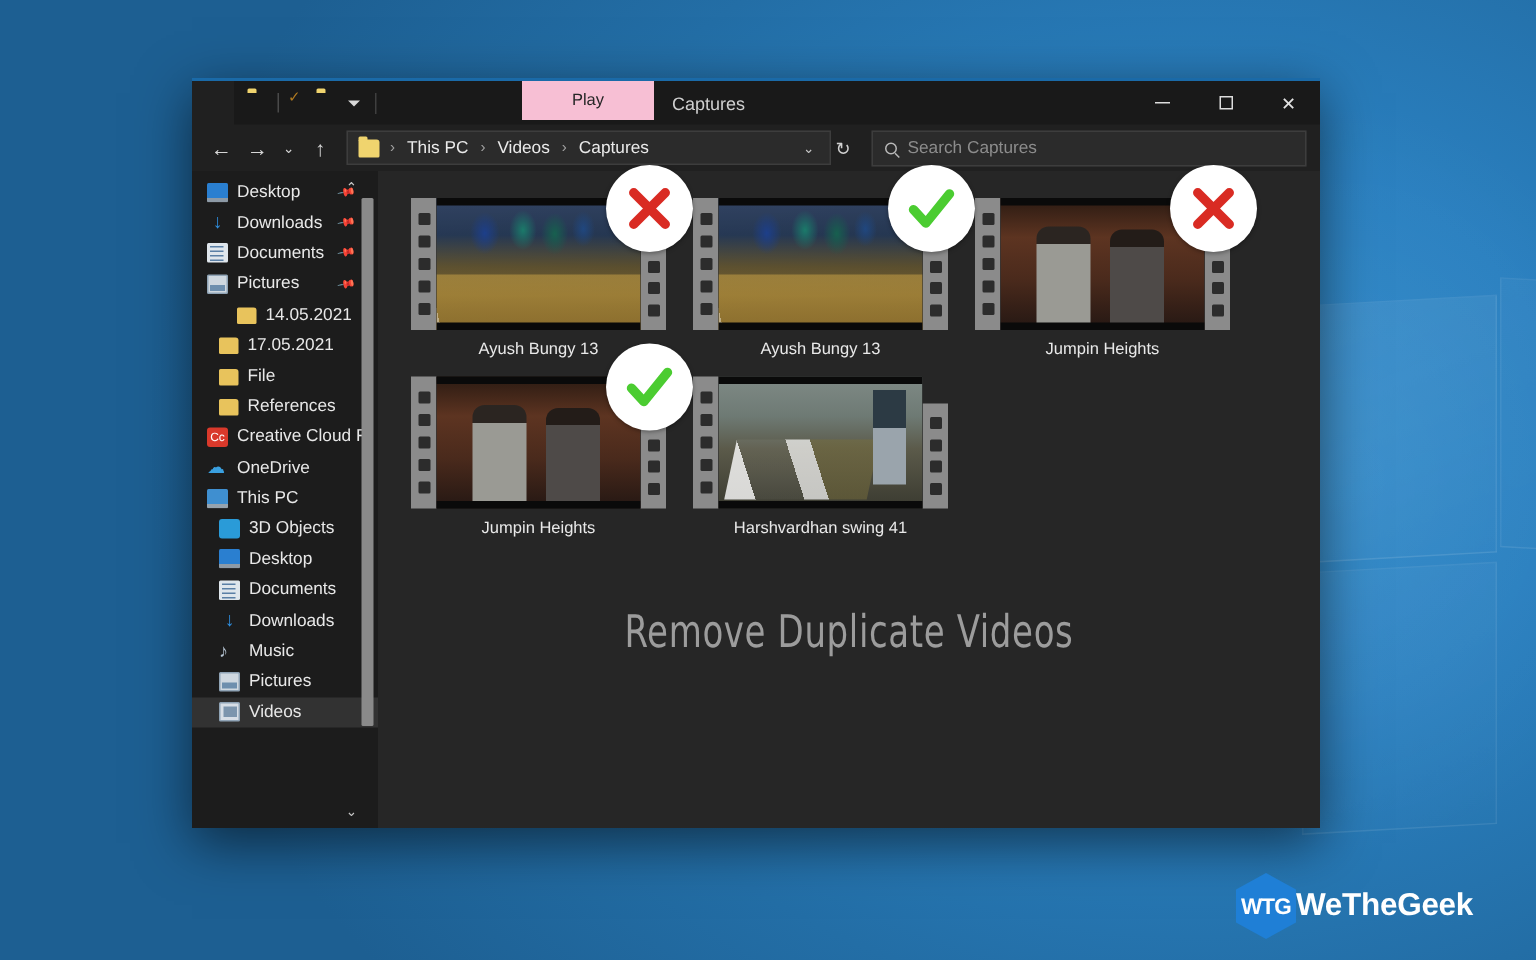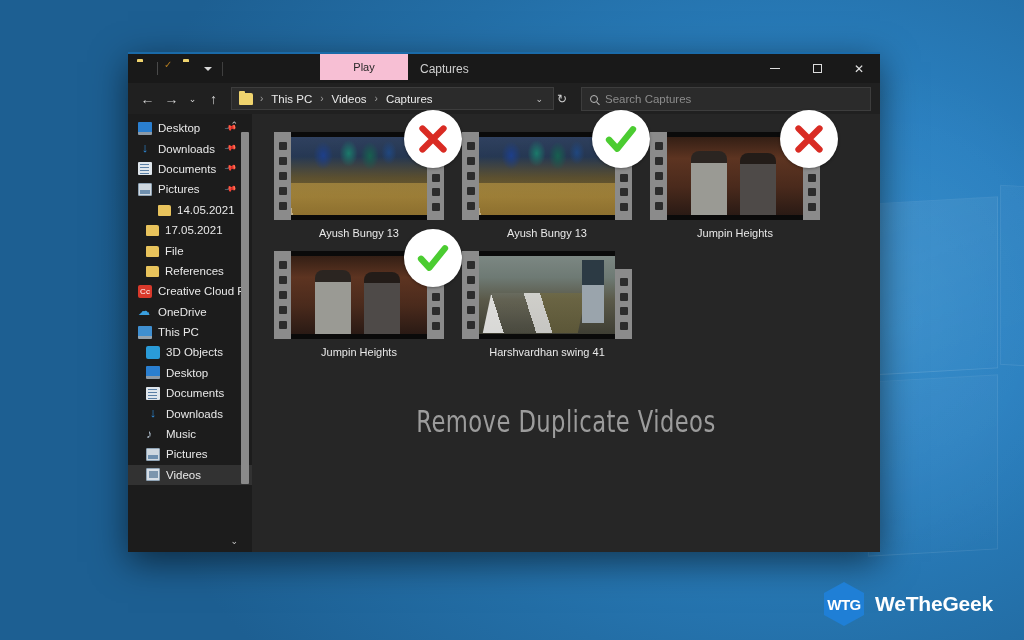--- a/index.html
+++ b/index.html
@@ -41,20 +41,21 @@
     background: #202020;
     box-shadow: 0 10px 34px rgba(0,0,0,0.55);
     display: flex; flex-direction: column;
   }
   #win-topline { height: 2px; background: #1a6aa8; }
 
   
   #titlebar {
     height: 29px; background: #191919; display: flex; align-items: center;
     position: relative;
+    margin-left: 28px;
   }
   #qat { display: flex; align-items: center; gap: 5px; padding-left: 9px; }
   .qat-ico { width: 15px; height: 15px; display: block; }
   .fold-ico {
     width: 14px; height: 12px; background: #f0d46e; border-radius: 1px 2px 1px 1px;
     position: relative;
   }
   .fold-ico::before {
     content: ""; position: absolute; left: 0; top: -2px; width: 6px; height: 3px;
     background: #f0d46e; border-radius: 1px 1px 0 0;
@@ -269,21 +270,21 @@
   .vbtn { width: 22px; height: 19px; display: flex; align-items: center; justify-content: center; }
   .vbtn.active { background: #3a3a3a; border: 1px solid #4d4d4d; }
   .det-ico { width: 13px; height: 10px; position: relative; }
   .det-ico span { position:absolute; left: 4px; width: 9px; height: 1.4px; background:#cfcfcf; }
   .det-ico span:nth-child(1){ top:0 } .det-ico span:nth-child(2){ top:4px } .det-ico span:nth-child(3){ top:8px }
   .det-ico::before { content:""; position:absolute; left:0; top:0; width:2px; height:10px; background:#cfcfcf; }
   .big-ico { width: 14px; height: 11px; background: #cfcfcf; border: 1px solid #8fa3b5; position: relative; }
   .big-ico::after { content:""; position:absolute; left:2px; bottom:1px; width:9px; height:5px; background:#4e7ba8; }
 
   
-  #logo { position: absolute; left: 824px; top: 582px; display: flex; align-items: center; gap: 11px; }
+  #logo { position: absolute; left: 824px; top: 582px; display: flex; align-items: center; }
   #logo-hex {
     width: 40px; height: 44px; background: #1f7fd6;
     clip-path: polygon(50% 0%, 100% 25%, 100% 75%, 50% 100%, 0% 75%, 0% 25%);
     display: flex; align-items: center; justify-content: center;
     color: #fff; font-weight: bold; font-size: 15px; letter-spacing: -0.5px;
   }
   #logo-text { color: #fff; font-size: 21px; font-weight: bold; letter-spacing: -0.2px; }
 </style>
 </head>
 <body>

